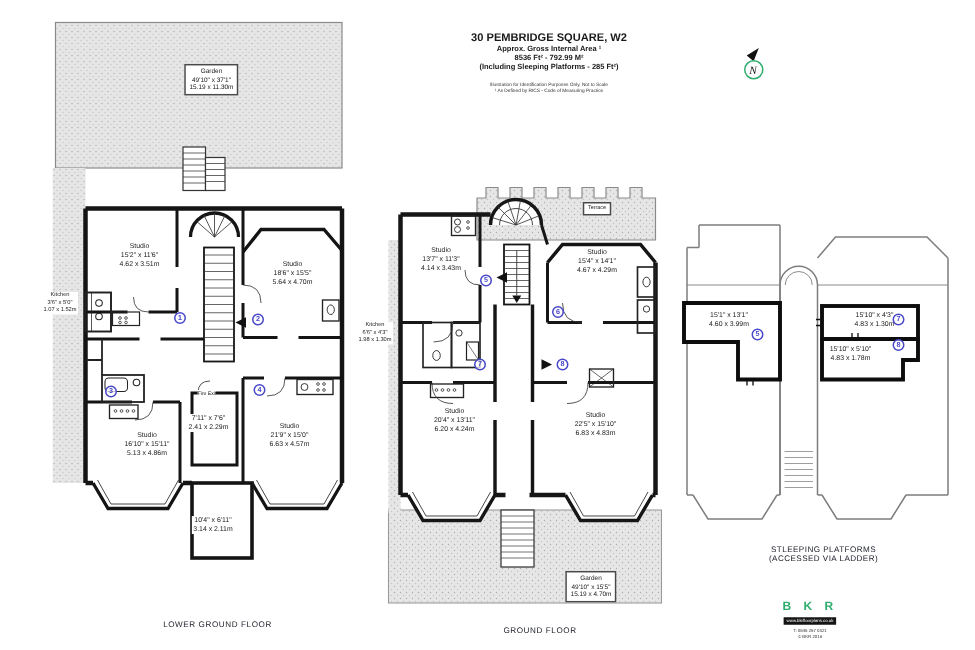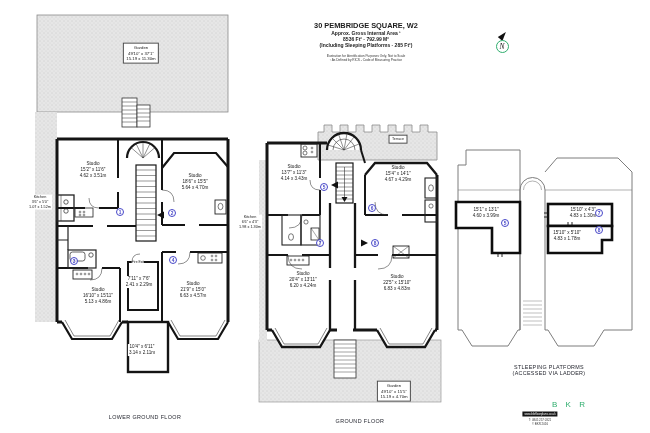--- a/index.html
+++ b/index.html
@@ -20,21 +20,21 @@
   .plat-title{font-size:5.4px;letter-spacing:.3px;color:#23252e;white-space:nowrap;}
   .hdr-title{font-size:7.4px;font-weight:bold;white-space:nowrap;}
   .hdr-line{font-size:5px;font-weight:bold;white-space:nowrap;}
   .hdr-small{font-size:3.2px;color:#333;white-space:nowrap;}
   .compass-circle{width:13px;height:13px;border:1.4px solid #2fae6e;border-radius:50%;
         font-size:7.5px;font-style:italic;font-family:"Liberation Serif",serif;
         text-align:center;line-height:11px;color:#111;box-sizing:border-box;background:#fff;}
   .compass-arrow{width:0;height:0;border-left:3.5px solid transparent;
         border-right:3.5px solid transparent;border-bottom:9px solid #111;
         transform:rotate(40deg);}
-  .logo-name{font-size:8px;color:#2fae6e;letter-spacing:3px;font-weight:normal;white-space:nowrap;margin-left:30px;}
+  .logo-name{font-size:8px;color:#2fae6e;letter-spacing:3px;font-weight:bold;white-space:nowrap;}
   .logo-bar{background:#141414;color:#fff;font-size:2.9px;line-height:5px;padding:0 2px;white-space:nowrap;}
   .logo-small{font-size:2.9px;color:#333;white-space:nowrap;}
 </style>
 </head>
 <body>
 
 <div class="page">
 
   <svg class="abs" style="left:35px;top:12px" width="200" height="395" viewBox="0 0 200 395">
     <defs>

